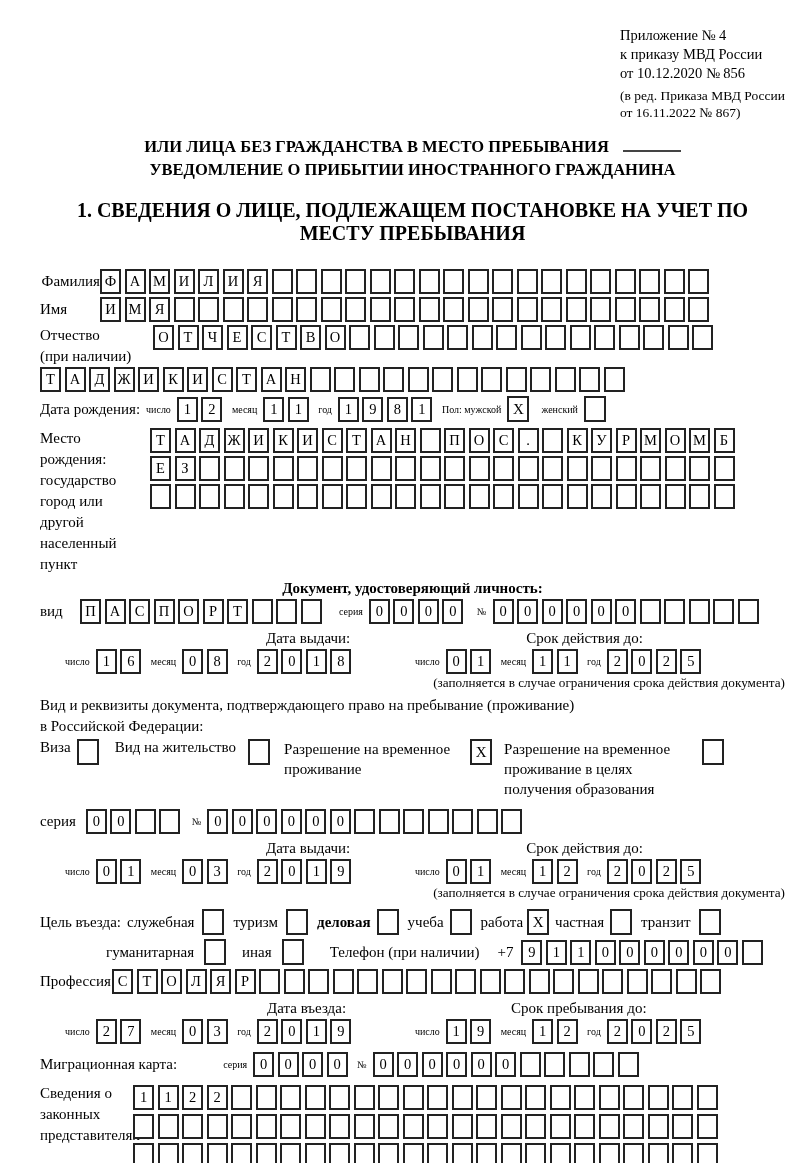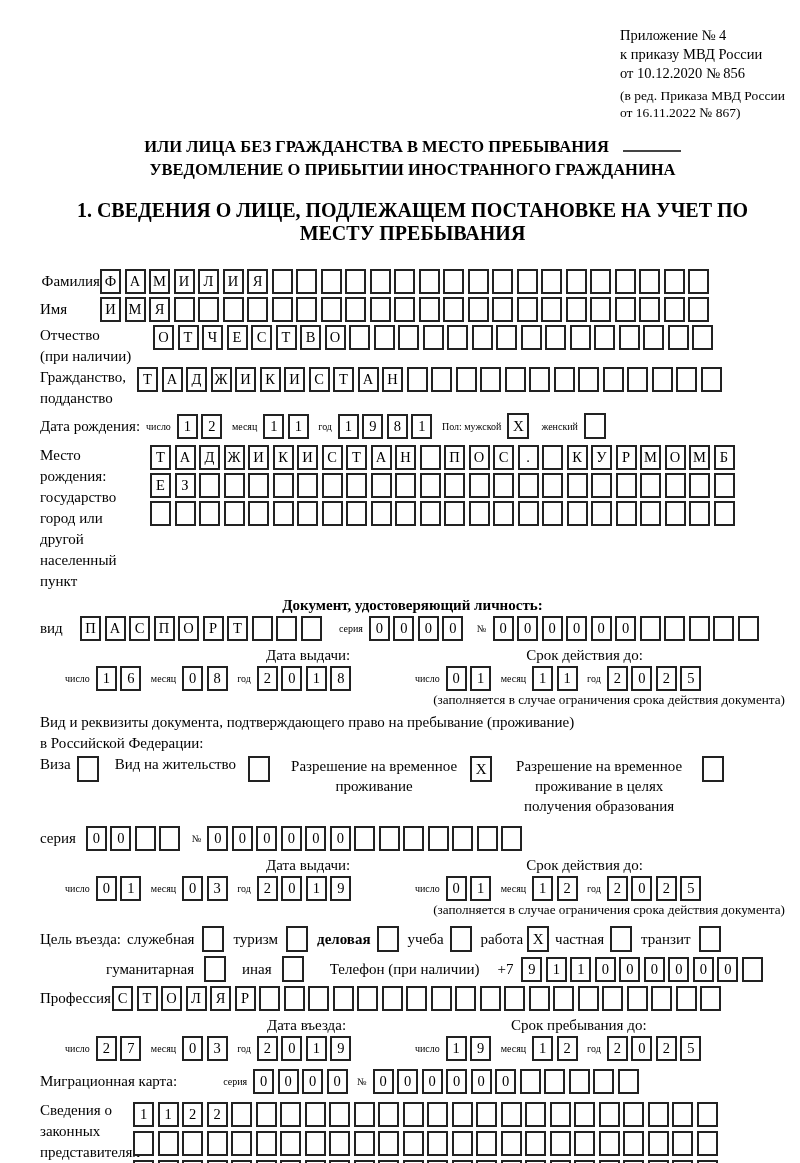--- a/index.html
+++ b/index.html
@@ -33,21 +33,21 @@
   .dl.first{margin-left:0;}
   
   .mt24{margin-top:24px;text-align:right;} .mt3{margin-top:3px;} .mt4{margin-top:4px;}
   .mt6{margin-top:6px;} .mt8{margin-top:8px;} .mt2{margin-top:2px;} .mt10{margin-top:10px;}
   .doc-head{margin-top:5px;text-align:center;font-weight:bold;font-size:15px;}
   .dates-hdr{display:flex;font-size:15px;margin-top:6px;}
   .footnote{font-size:13.2px;margin-top:1px;}
   .footnote.right{text-align:right;}
   .plain{font-size:15px;}
   .olbl{font-size:15px;flex:none;}
-  .olbl.center{text-align:center;line-height:20px;}
+  .olbl.center{text-align:left;line-height:20px;}
   .w175{width:180px;}
   .w185{width:190px;}
 </style>
 </head>
 <body>
 
 <div class="page">
 
   <div class="hdr">
     <div>Приложение № 4</div>
@@ -155,24 +155,20 @@
         <div class="cell"></div>
         <div class="cell"></div>
         <div class="cell"></div>
         <div class="cell"></div>
         <div class="cell"></div>
         <div class="cell"></div>
       </div>
   </div>
 
   <div class="row top">
-    <div class="lblcol w97">
-      <div>Гражданство,</div>
-      <div>подданство</div>
-    </div>
     <div class="cells">
         <div class="cell">Т</div>
         <div class="cell">А</div>
         <div class="cell">Д</div>
         <div class="cell">Ж</div>
         <div class="cell">И</div>
         <div class="cell">К</div>
         <div class="cell">И</div>
         <div class="cell">С</div>
         <div class="cell">Т</div>

